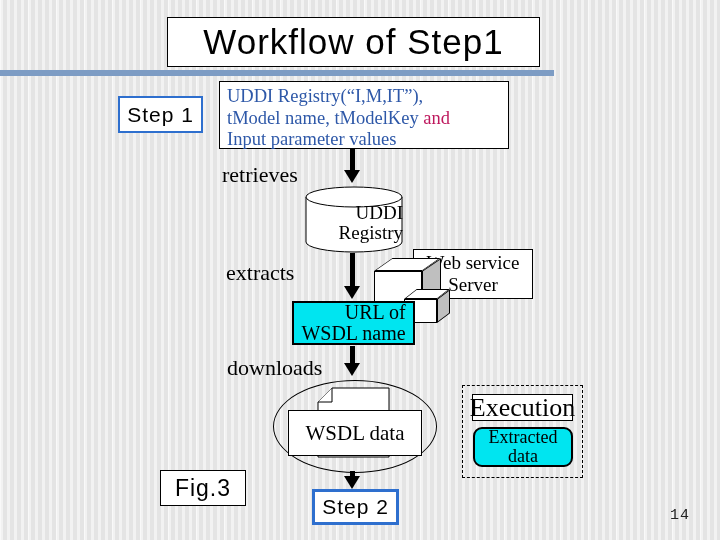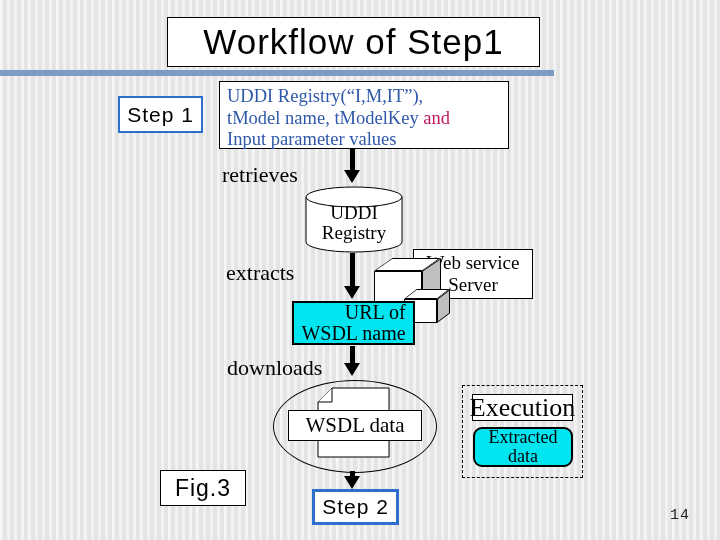--- a/index.html
+++ b/index.html
@@ -33,40 +33,40 @@
   .edge-label{font-size:22px;color:#000;}
   .lbl-retrieves{left:222px;top:162px;}
   .lbl-extracts{left:226px;top:260px;}
   .lbl-downloads{left:227px;top:355px;}
 
   .varrow{background:#000;width:5px;z-index:3;}
   .ahead{width:0;height:0;border-left:8px solid transparent;border-right:8px solid transparent;
     border-top:13px solid #000;z-index:3;}
 
   .cylinder{left:305px;top:186px;width:98px;height:67px;}
-  .cyl-text{left:305px;top:203px;width:98px;font-size:19px;line-height:20px;text-align:center;}
+  .cyl-text{left:305px;top:203px;width:98px;font-size:19px;line-height:20px;text-align:right;}
 
   .server-box{left:413px;top:249px;width:120px;height:50px;font-size:19px;line-height:22px;z-index:1;}
 
   .cube{border:1px solid #000;}
   .cube-white{background:#fff;}
   .cube-gray{background:#bfbfbf;}
   .c1-top{left:374px;top:258px;width:48px;height:13px;transform:skewX(-55deg);transform-origin:0 100%;z-index:2;}
   .c1-side{left:422px;top:271px;width:19px;height:34px;transform:skewY(-34deg);transform-origin:0 0;z-index:2;}
   .c1-front{left:374px;top:271px;width:48px;height:34px;z-index:2;}
   .c2-top{left:404px;top:289px;width:33px;height:10px;transform:skewX(-52deg);transform-origin:0 100%;z-index:2;}
   .c2-side{left:437px;top:299px;width:13px;height:24px;transform:skewY(-37deg);transform-origin:0 0;z-index:2;}
   .c2-front{left:404px;top:299px;width:33px;height:24px;z-index:2;}
 
   .url-box{left:292px;top:301px;width:123px;height:44px;background:#00e5f0;border:2px solid #000;
     border-radius:0;font-size:20px;line-height:21px;z-index:4;text-align:right;}
 
   .big-ellipse{left:273px;top:380px;width:164px;height:93px;border:1px solid #000;border-radius:50%;}
   .doc-svg{left:317px;top:387px;z-index:1;}
-  .wsdl-box{left:288px;top:410px;width:134px;height:31px;font-size:21px;z-index:2;}
+  .wsdl-box{left:288px;top:410px;width:134px;height:46px;font-size:21px;z-index:2;}
 
   .dashed-box{left:462px;top:385px;width:121px;height:93px;border:1px dashed #000;}
   .exec-box{left:472px;top:394px;width:101px;height:27px;font-size:26px;}
   .extracted-box{left:473px;top:427px;width:100px;height:40px;background:#00e5f0;border:2px solid #000;
     border-radius:9px;font-size:18px;line-height:19px;}
 
   .fig-box{left:160px;top:470px;width:86px;height:36px;font-size:23px;letter-spacing:1px;}
   .page-num{left:670px;top:507px;font-size:15px;color:#222;letter-spacing:1px;font-family:Liberation Mono, monospace;}
 </style>
 </head>

